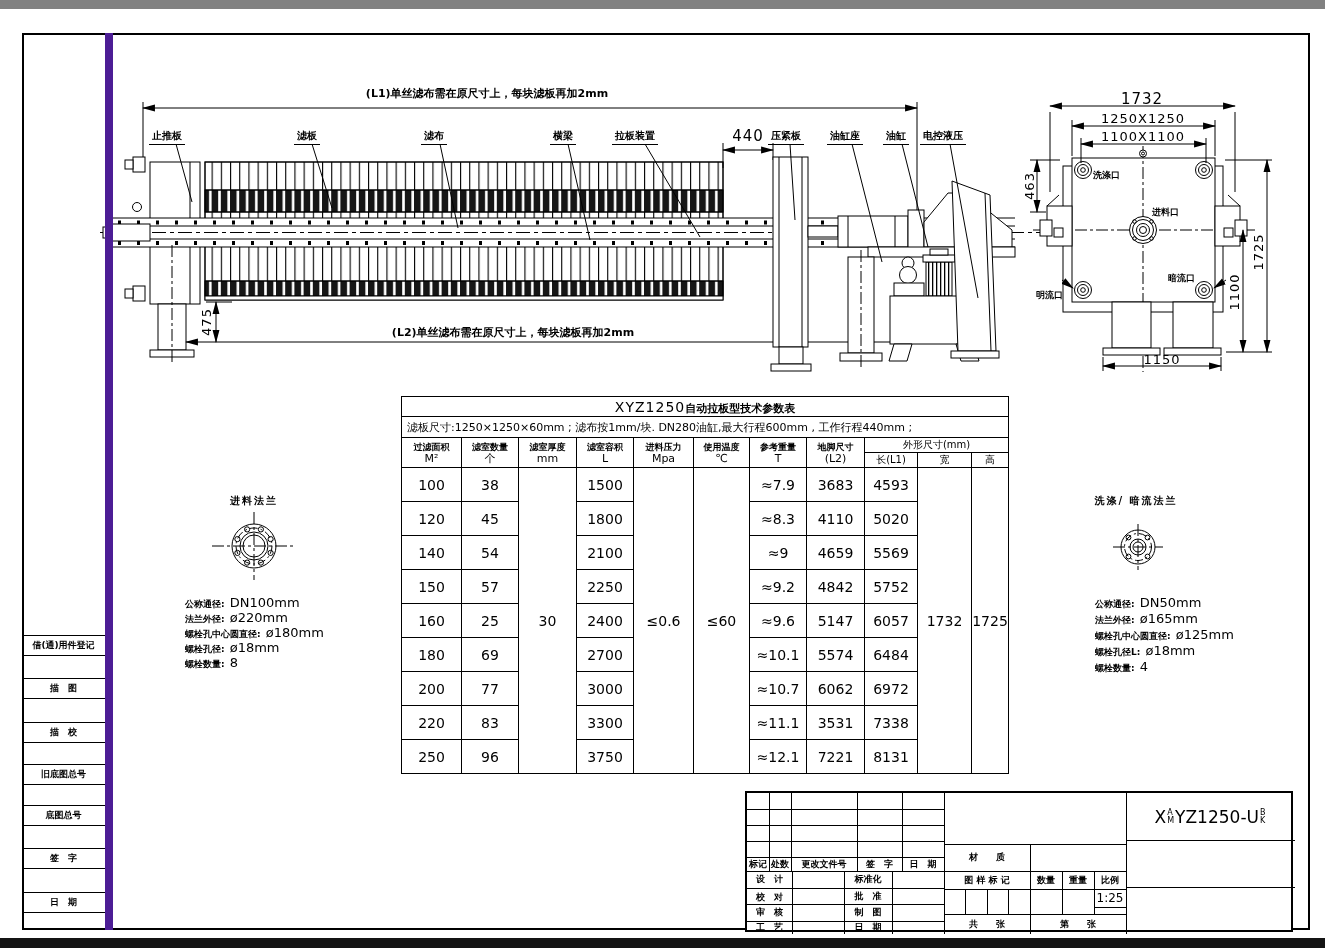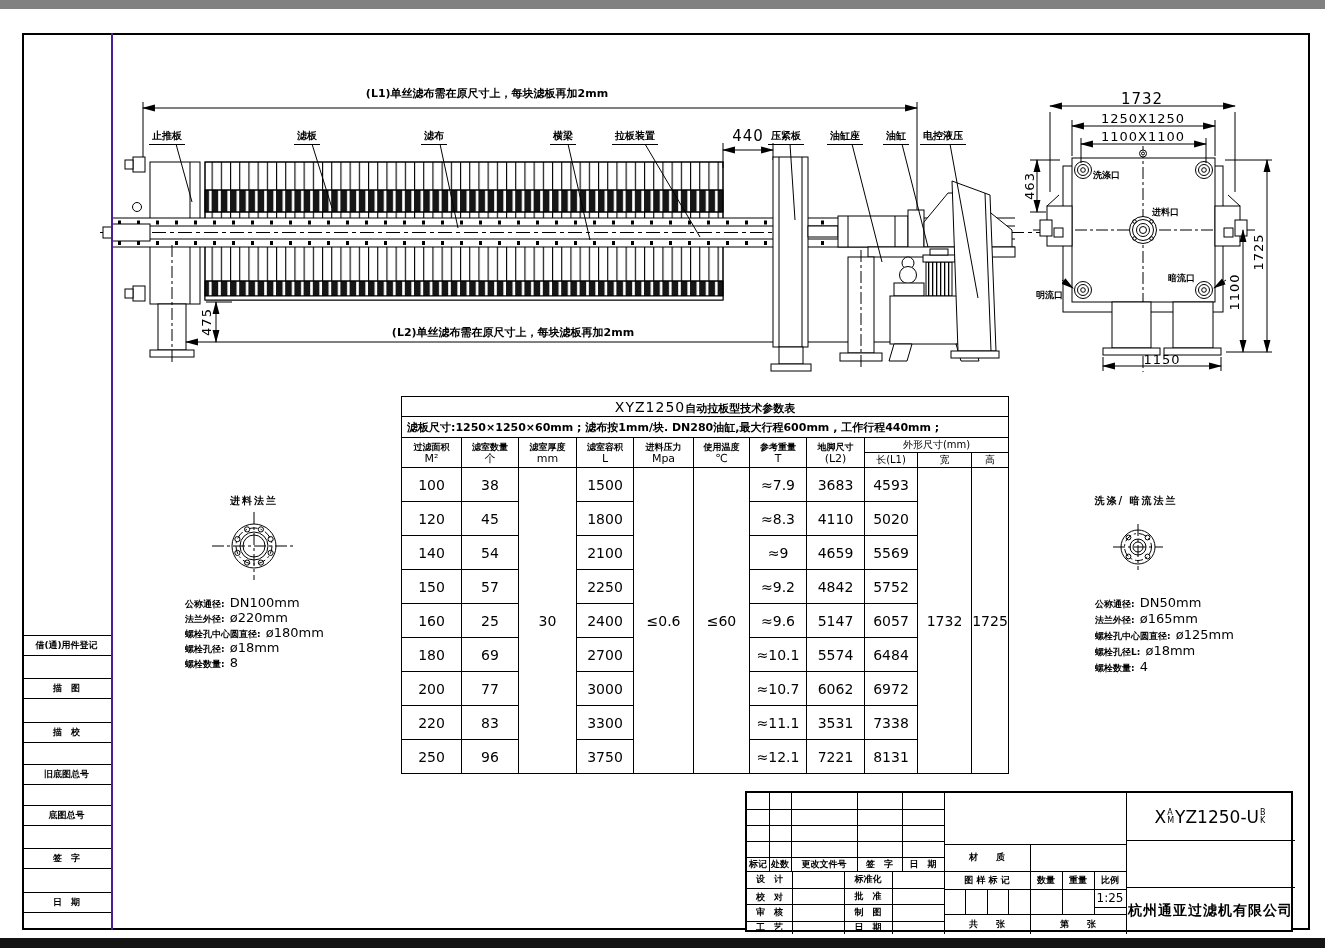--- a/index.html
+++ b/index.html
@@ -17,41 +17,41 @@
 .vdim{font-size:13px;transform:translate(-50%,-50%) rotate(-90deg);white-space:nowrap;letter-spacing:1px;z-index:2}
 .plabel{font-size:9px;font-weight:bold;white-space:nowrap;z-index:2}
 .ftitle{font-size:10px;font-weight:bold;transform:translateX(-50%);letter-spacing:2px;white-space:nowrap;z-index:2}
 .fspec{white-space:nowrap;z-index:2}
 .fspec .flabel{font-size:9px;font-weight:bold}
 .fspec .fvalue{font-size:13px}
 
 #ptable{position:absolute;left:401px;top:396px;width:607px;border-collapse:collapse;table-layout:fixed;background:#fff;z-index:3}
 #ptable th,#ptable td{border:1px solid #000;text-align:center;vertical-align:middle;padding:0;font-weight:normal;overflow:hidden}
 #ptable .trow th{height:20px}
-#ptable .srow th{height:21px;text-align:left;padding-left:5px;font-size:11px;font-weight:bold}
+#ptable .srow th{height:21px;text-align:left;padding-left:5px;font-size:11px;font-weight:normal}
 #ptable .h1row th{height:14px}
 #ptable .h2row th{height:12px;font-size:10px;font-weight:normal}
 #ptable tbody td{height:34px;font-size:14px}
 .t-model{font-size:14px;letter-spacing:1px}
 .t-rest{font-size:11px;font-weight:bold}
 .h-label{font-size:9px;font-weight:bold;line-height:12px}
 .h-unit{font-size:11px;line-height:12px}
 .h-span{font-size:10px;font-weight:bold}
 
 #titleblock{left:745px;top:791px;width:548px;height:141px;border:2px solid #000;background:#fff;z-index:3}
 .tbv{position:absolute;width:1px;background:#000}
 .tbh{position:absolute;height:1px;background:#000}
 .tbcell{position:absolute;display:flex;align-items:center;justify-content:center;font-size:9px;font-weight:bold;white-space:nowrap}
 #tb-title{font-size:14px;letter-spacing:8px}
 #tb-company{font-size:14px;font-weight:bold;letter-spacing:1px}
 #tb-scaleval{font-size:12px;font-weight:normal}
 #tb-number{font-size:17px;font-weight:normal;letter-spacing:0}
 #tb-number .stk{display:inline-flex;flex-direction:column;font-size:8px;line-height:8px;font-weight:normal;margin:0 1px}
 
-#sidebar{left:22px;top:33px;width:91px;height:897px;border-right:2px solid #4c1d95;z-index:2}
+#sidebar{left:22px;top:33px;width:91px;height:897px;border-right:8px solid #4c1d95;z-index:2}
 .sbcell{position:absolute;left:0;width:100%;height:21px;border-top:1px solid #000;border-bottom:1px solid #000;display:flex;align-items:center;justify-content:center;font-size:9px;font-weight:bold;white-space:nowrap}
 </style>
 </head>
 <body>
 
 <div id="topbar" class="abs" style="background: rgb(129, 129, 129);"></div>
 <div id="botbar" class="abs" style="background: rgb(20, 20, 20);"></div>
 <div id="frame" class="abs"></div>
 
 <svg id="artwork" class="abs" width="1325" height="948" viewBox="0 0 1325 948">
@@ -521,14 +521,13 @@
       <span class="stk">
         <span>A</span>
         <span>M</span>
       </span>
       <span>YZ1250-U</span>
       <span class="stk">
         <span>B</span>
         <span>K</span>
       </span>
   </div>
-  <div class="tbcell" id="tb-company" style="left:379px;top:94px;width:169px;height:47px">杭州通亚过滤机有限公司</div>
 </div>
 
 </body></html>

